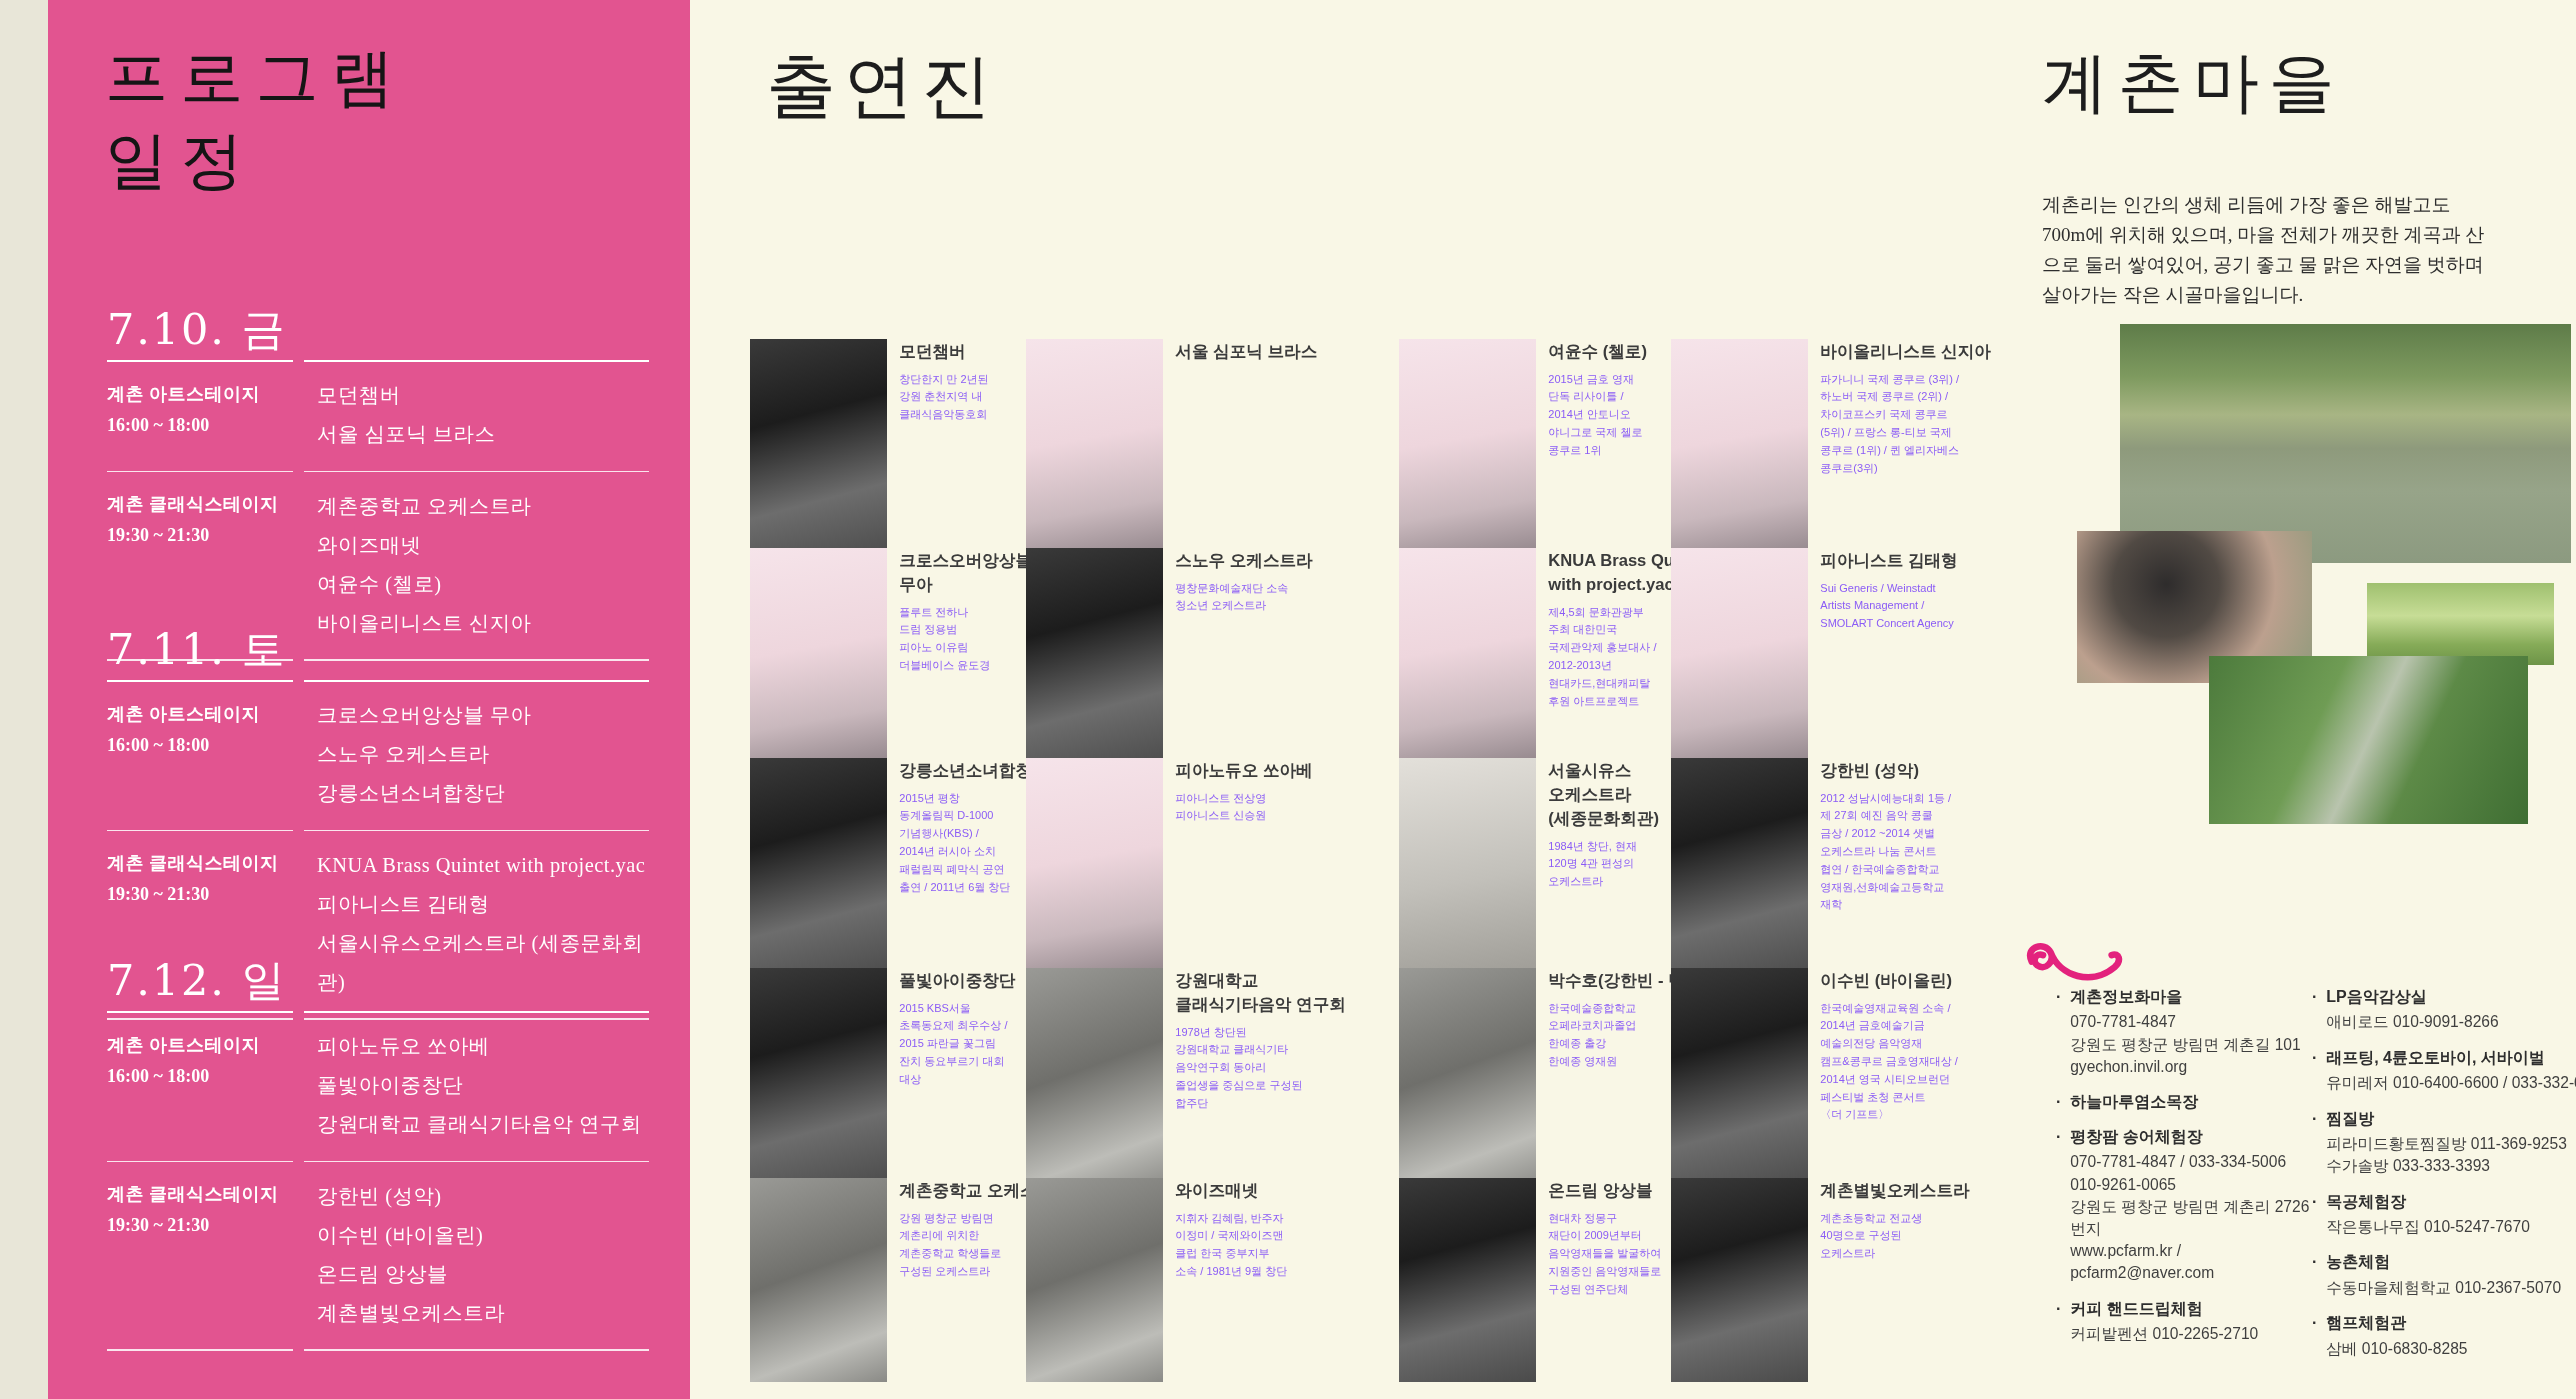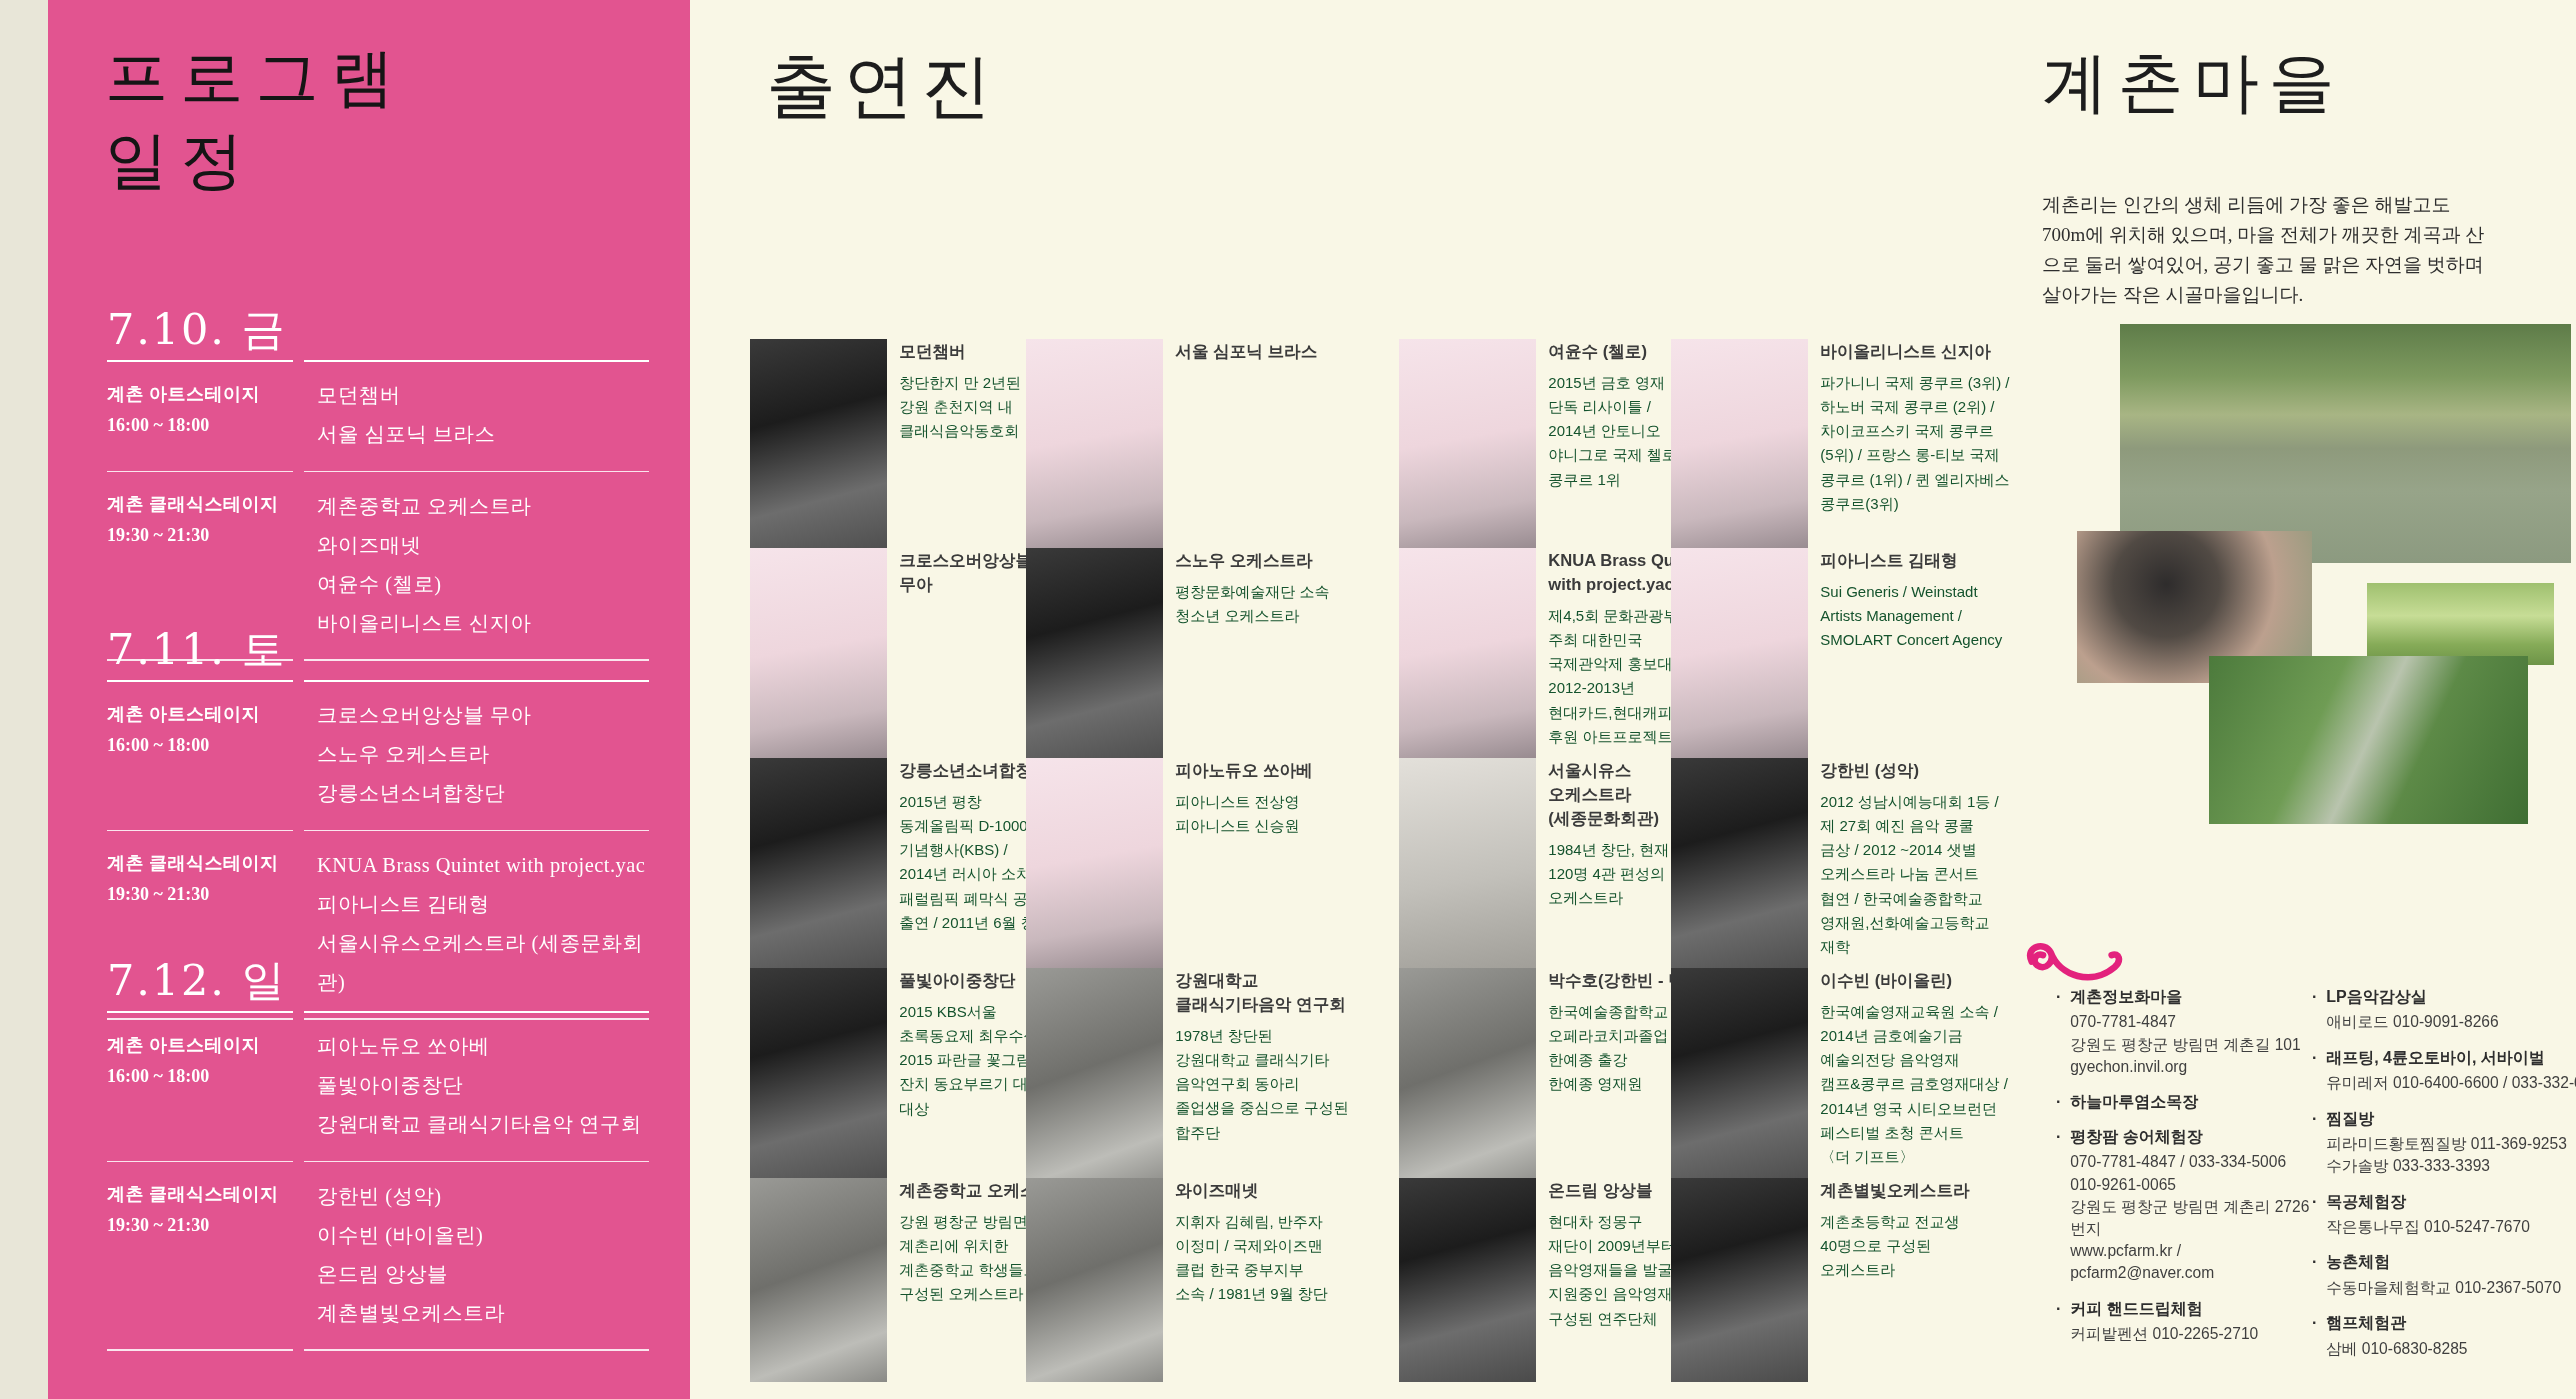--- a/index.html
+++ b/index.html
@@ -29,21 +29,21 @@
         font-weight:400;font-size:70px;letter-spacing:7.6px;color:#1d1d1d;}
   .cell{position:absolute;display:flex;gap:12.3px;}
   .ph{width:137px;flex:0 0 137px;height:221px;}
   .ph-r5{height:204px;}
   .ph-dark{background:linear-gradient(165deg,#3a3a3a 0%,#1c1c1c 35%,#6d6d6d 70%,#4a4a4a 100%);}
   .ph-mid{background:linear-gradient(160deg,#9a9a96 0%,#6f6f6b 45%,#bdbdb8 80%,#8a8a86 100%);}
   .ph-light{background:linear-gradient(170deg,#e3e0da 0%,#c2c0ba 55%,#9d9b95 100%);}
   .ph-pink{background:linear-gradient(170deg,#f6e4ea 0%,#eed6dd 45%,#c9b8bd 75%,#8d8186 100%);}
   .txt{padding-top:0.9px;width:194px;}
   .pname{font-weight:bold;font-size:16.6px;color:#3b3b3b;line-height:1.45;white-space:pre;margin-bottom:6.6px;}
-  .pdesc{font-size:15px;color:#14532d;line-height:1.62;white-space:pre;}
+  .pdesc{font-size:11px;color:#8b5cf6;line-height:1.62;white-space:pre;}
   
   .village-title{position:absolute;left:1994px;top:38px;margin:0;font-family:"DejaVu Serif","Liberation Serif",serif;
         font-weight:400;font-size:66px;letter-spacing:9.5px;color:#1d1d1d;}
   .village-intro{position:absolute;left:1994px;top:190px;width:444px;margin:0;
         font-family:Liberation Serif, serif;font-size:19px;line-height:1.58;color:#2e2e2e;}
   .vphoto{position:absolute;}
   #vphoto-pond{left:2072px;top:324px;width:451px;height:239px;z-index:1;
         background:linear-gradient(180deg,#5e7c49 0%,#7e9a5f 22%,#a8b584 38%,#8e9a7c 52%,#97a489 70%,#8c9a80 100%);}
   #vphoto-goatfarm{left:2319px;top:583px;width:187px;height:82px;z-index:2;
         background:linear-gradient(180deg,#9fc06f 0%,#c7dd96 40%,#86ab58 75%,#6d9448 100%);}
@@ -188,20 +188,24 @@
 콩쿠르 (1위) / 퀸 엘리자베스
 콩쿠르(3위)</div>
       </div>
   </div>
 
   <div class="cell" style="left:702px;top:548px">
     <div class="ph ph-pink"></div>
     <div class="txt">
         <div class="pname">크로스오버앙상블
 무아</div>
+    <div class="pdesc">플루트 전하나
+드럼 정용범
+피아노 이유림
+더블베이스 윤도경</div>
       </div>
   </div>
   <div class="cell" style="left:978px;top:548px">
     <div class="ph ph-dark"></div>
     <div class="txt">
         <div class="pname">스노우 오케스트라</div>
     <div class="pdesc">평창문화예술재단 소속
 청소년 오케스트라</div>
       </div>
   </div>

